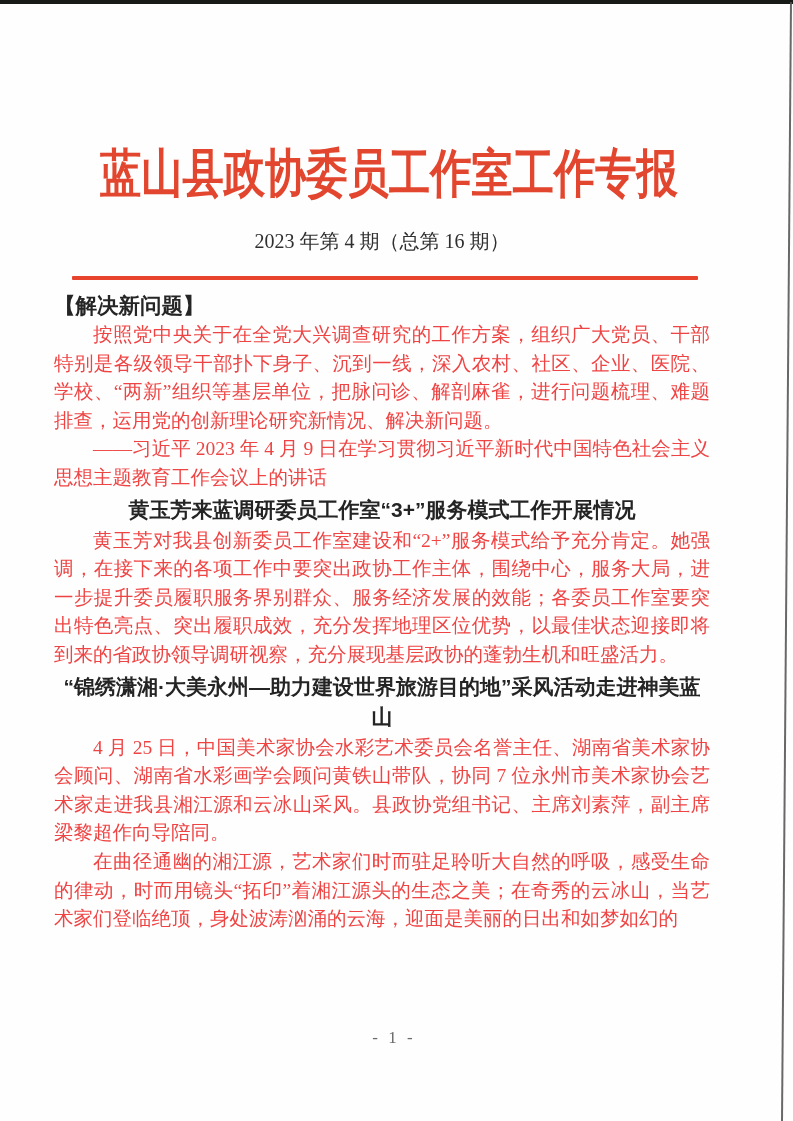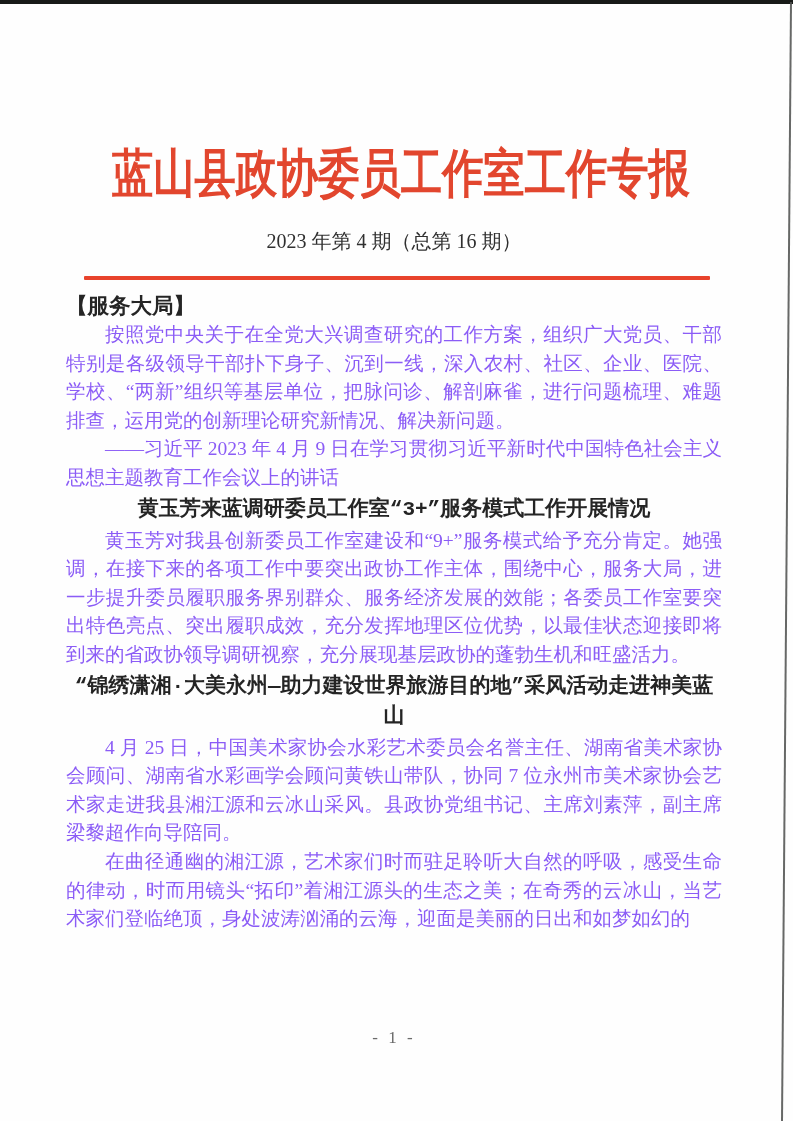--- a/index.html
+++ b/index.html
@@ -25,21 +25,21 @@
   }
   .scan-edge-right {
     position: absolute;
     top: 0; right: 0;
     width: 16px; height: 1121px;
     pointer-events: none;
   }
   
   .content {
     position: absolute;
-    left: 66px;
+    left: 54px;
     width: 656px;
     top: 0;
   }
   .doc-title {
     margin-top: 140px;
     text-align: center;
     font-size: 48px;
     line-height: 68px;
     font-weight: bold;
     color: #e2462e;
@@ -80,31 +80,31 @@
     line-height: 29px;
     font-weight: bold;
     color: #252525;
     font-family: "Liberation Sans", "DejaVu Sans", sans-serif;
   }
   .body-para {
     font-size: 19.5px;
     line-height: 28.6px;
     text-align: justify;
     text-indent: 2em;
-    color: #8b5cf6;
+    color: #ef4444;
     margin: 0;
   }
   .article-title {
     font-size: 21px;
     line-height: 30px;
     font-weight: bold;
     text-align: center;
     color: #242424;
     margin: 2px 0 2px 0;
-    font-family: Liberation Mono, monospace;
+    font-family: Liberation Sans, sans-serif;
   }
   .page-number {
     position: absolute;
     top: 1028px;
     left: 66px;
     width: 656px;
     text-align: center;
     font-size: 17px;
     letter-spacing: 3px;
     color: #6b6b6b;
@@ -125,28 +125,28 @@
 
     <div class="doc-title">蓝山县政协委员工作室工作专报</div>
 
     <div class="issue-line">2023 年第 4 期（总第 16 期）</div>
 
     <div class="org-row">
     </div>
 
     <div class="header-rule"></div>
 
-    <div class="section-label">【服务大局】</div>
+    <div class="section-label">【解决新问题】</div>
 
     <p class="body-para">按照党中央关于在全党大兴调查研究的工作方案，组织广大党员、干部特别是各级领导干部扑下身子、沉到一线，深入农村、社区、企业、医院、学校、“两新”组织等基层单位，把脉问诊、解剖麻雀，进行问题梳理、难题排查，运用党的创新理论研究新情况、解决新问题。</p>
     <p class="body-para">——习近平 2023 年 4 月 9 日在学习贯彻习近平新时代中国特色社会主义思想主题教育工作会议上的讲话</p>
 
 
     <div class="article-title">黄玉芳来蓝调研委员工作室“3+”服务模式工作开展情况</div>
-    <p class="body-para">黄玉芳对我县创新委员工作室建设和“9+”服务模式给予充分肯定。她强调，在接下来的各项工作中要突出政协工作主体，围绕中心，服务大局，进一步提升委员履职服务界别群众、服务经济发展的效能；各委员工作室要突出特色亮点、突出履职成效，充分发挥地理区位优势，以最佳状态迎接即将到来的省政协领导调研视察，充分展现基层政协的蓬勃生机和旺盛活力。</p>
+    <p class="body-para">黄玉芳对我县创新委员工作室建设和“2+”服务模式给予充分肯定。她强调，在接下来的各项工作中要突出政协工作主体，围绕中心，服务大局，进一步提升委员履职服务界别群众、服务经济发展的效能；各委员工作室要突出特色亮点、突出履职成效，充分发挥地理区位优势，以最佳状态迎接即将到来的省政协领导调研视察，充分展现基层政协的蓬勃生机和旺盛活力。</p>
 
     <div class="article-title">“锦绣潇湘·大美永州—助力建设世界旅游目的地”采风活动走进神美蓝山</div>
     <p class="body-para">4 月 25 日，中国美术家协会水彩艺术委员会名誉主任、湖南省美术家协会顾问、湖南省水彩画学会顾问黄铁山带队，协同 7 位永州市美术家协会艺术家走进我县湘江源和云冰山采风。县政协党组书记、主席刘素萍，副主席梁黎超作向导陪同。</p>
     <p class="body-para">在曲径通幽的湘江源，艺术家们时而驻足聆听大自然的呼吸，感受生命的律动，时而用镜头“拓印”着湘江源头的生态之美；在奇秀的云冰山，当艺术家们登临绝顶，身处波涛汹涌的云海，迎面是美丽的日出和如梦如幻的</p>
 
   </div>
 
   <div class="page-number">- 1 -</div>
 
 </div>

